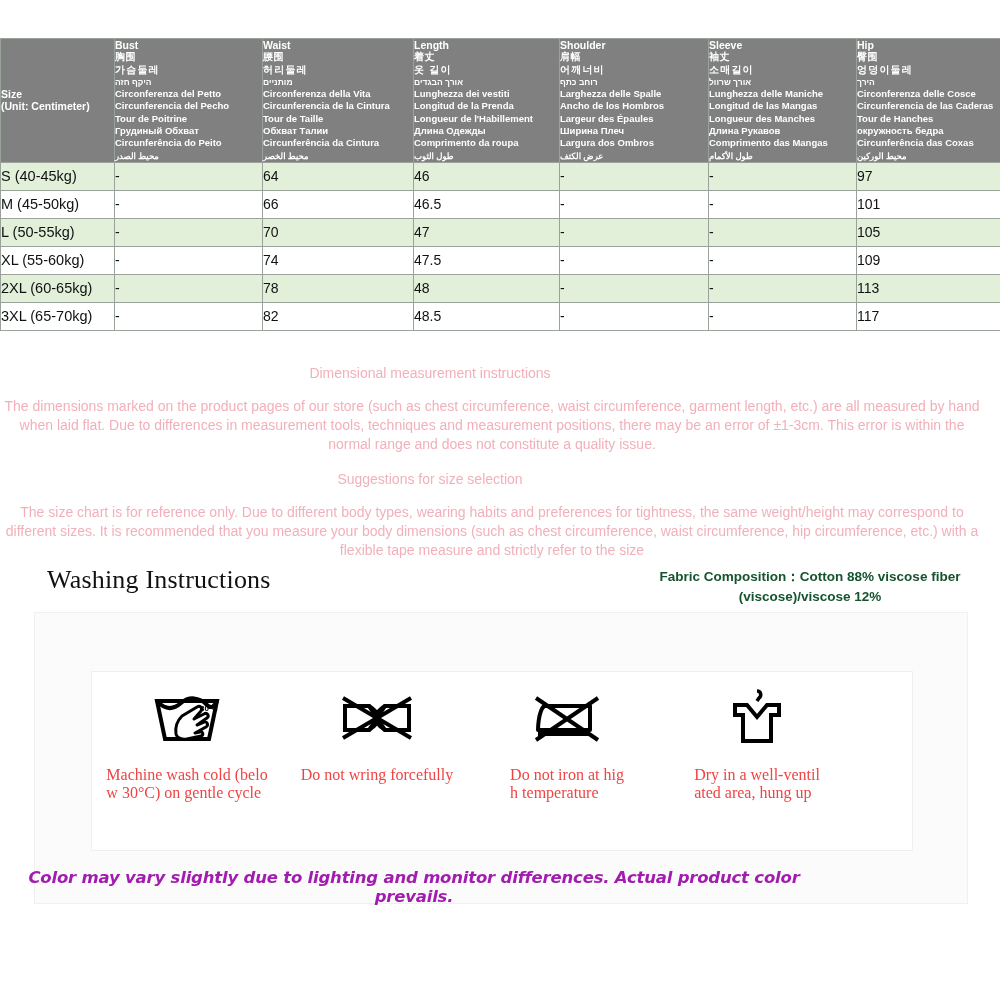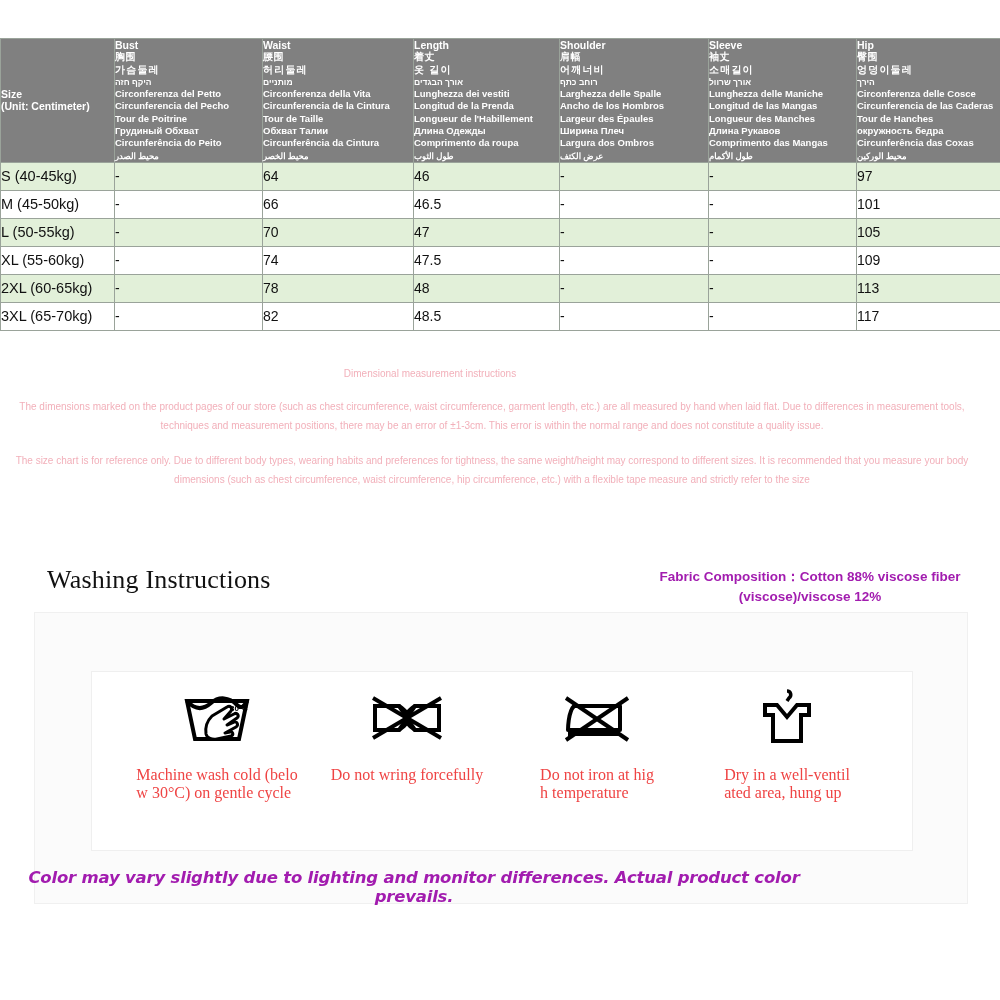--- a/index.html
+++ b/index.html
@@ -69,21 +69,21 @@
   }
 
   
   .notes {
     position: absolute;
     left: 0;
     top: 364px;
     width: 860px;
     color: #f2b0ba;
     text-align: center;
-    font-size: 10px;
+    font-size: 14px;
     line-height: 19px;
   }
   .notes .note-title {
     margin: 0 0 14px 0;
   }
   .notes .note-para {
     margin: 0 auto 16px auto;
     width: 984px;
   }
   .notes .note-sub {
@@ -102,21 +102,21 @@
   }
   .fabric-comp {
     position: absolute;
     left: 640px;
     top: 567px;
     width: 340px;
     text-align: center;
     font-size: 13.5px;
     font-weight: bold;
     line-height: 20px;
-    color: #a21caf;
+    color: #14532d;
   }
 
   .wash-panel {
     position: absolute;
     left: 34px;
     top: 612px;
     width: 932px;
     height: 290px;
     background: #fbfbfb;
     border: 1px solid #f0f0f0;
@@ -124,21 +124,21 @@
   .wash-inner {
     position: absolute;
     left: 56px;
     top: 58px;
     width: 820px;
     height: 178px;
     background: #ffffff;
     border: 1px solid #efefef;
     display: flex;
     align-items: flex-start;
-    justify-content: center;
+    justify-content: flex-start;
   }
   .wash-item {
     width: 190px;
     text-align: center;
     padding-top: 14px;
   }
   .wash-icon {
     height: 64px;
     display: flex;
     align-items: center;
@@ -308,20 +308,21 @@
         <td>-</td>
         <td>117</td>
       </tr>
     </tbody>
   </table>
 </div>
 
 <div class="notes">
   <div class="note-title">Dimensional measurement instructions</div>
   <div class="note-para">The dimensions marked on the product pages of our store (such as chest circumference, waist circumference, garment length, etc.) are all measured by hand when laid flat. Due to differences in measurement tools, techniques and measurement positions, there may be an error of ±1-3cm. This error is within the normal range and does not constitute a quality issue.</div>
+  <div class="note-sub">Suggestions for size selection</div>
   <div class="note-para">The size chart is for reference only. Due to different body types, wearing habits and preferences for tightness, the same weight/height may correspond to different sizes. It is recommended that you measure your body dimensions (such as chest circumference, waist circumference, hip circumference, etc.) with a flexible tape measure and strictly refer to the size</div>
 </div>
 
 <div class="wash-title">Washing Instructions</div>
 <div class="fabric-comp">Fabric Composition：Cotton 88% viscose fiber (viscose)/viscose 12%</div>
 
 <div class="wash-panel">
   <div class="wash-inner">
 
     <div class="wash-item">

